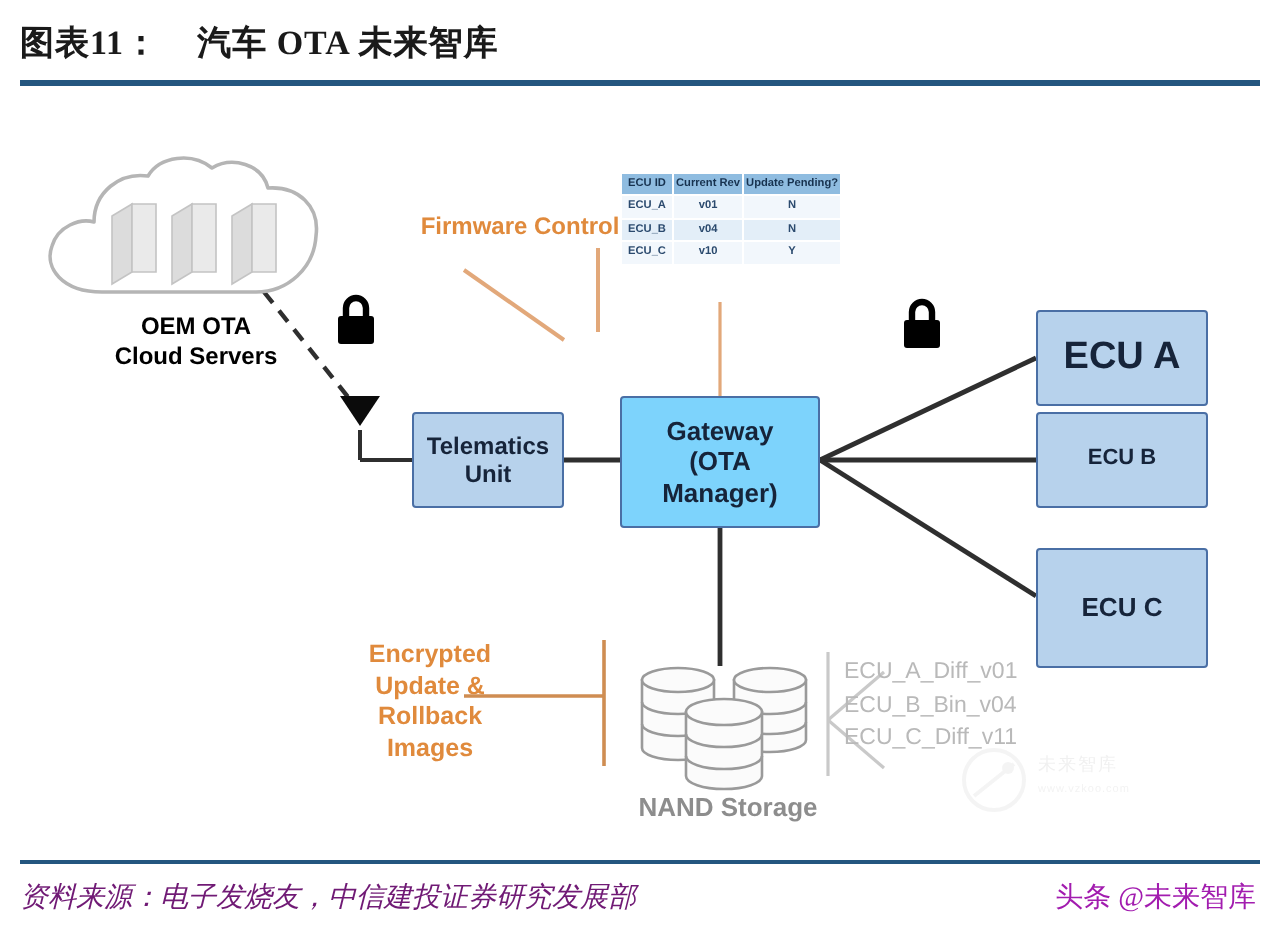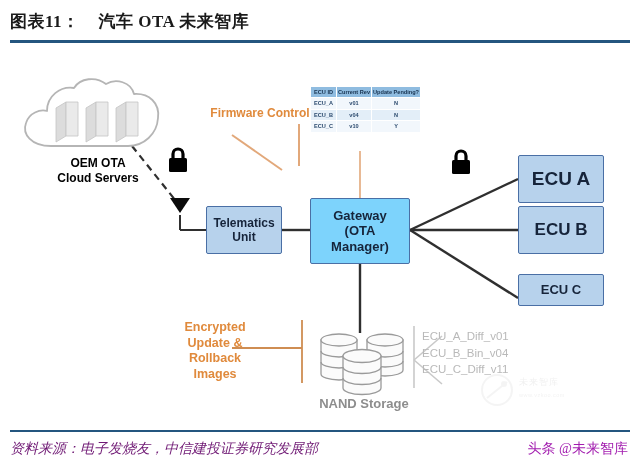--- a/index.html
+++ b/index.html
@@ -275,24 +275,24 @@
     <div class="lock" style="left:440px; top:100px;">
       <svg width="22" height="28" viewBox="0 0 22 28">
         <path d="M6,13 L6,8 A5,5 0 0 1 16,8 L16,13" fill="none" stroke="#000" stroke-width="3.2"></path>
         <rect x="2" y="12" width="18" height="14" rx="1.5" fill="#000"></rect>
       </svg>
     </div>
 
     <div class="node light" style="left:508px; top:107px; width:86px; height:48px; font-size:19px;">
       <span>ECU A</span>
     </div>
-    <div class="node light" style="left:508px; top:158px; width:86px; height:48px; font-size:17px;">
+    <div class="node light" style="left:508px; top:158px; width:86px; height:48px; font-size:11px;">
       <span>ECU B</span>
     </div>
-    <div class="node light" style="left:508px; top:226px; width:86px; height:32px; font-size:13px;text-align:center;">
+    <div class="node light" style="left:508px; top:226px; width:86px; height:60px; font-size:13px;text-align:center;">
       <span>ECU C</span>
     </div>
 
     <div class="lbl orange" style="left:150px; top:272px; width:110px; font-size:12.5px;">Encrypted
 Update &amp;
 Rollback
 Images</div>
 
     <div class="disks" style="left:305px; top:282px; width:96px; height:68px;">
       <svg width="96" height="68" viewBox="0 0 96 68">

